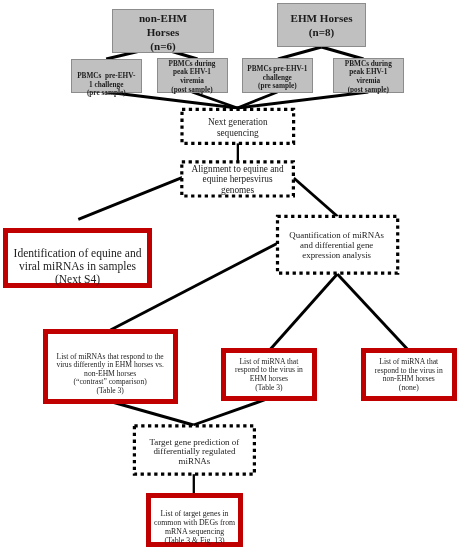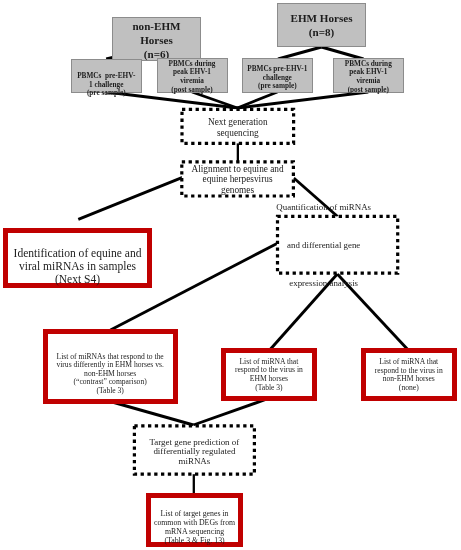--- a/index.html
+++ b/index.html
@@ -49,33 +49,33 @@
   .red {
     background: #ffffff;
     border: 5px solid #c00000;
     z-index: 12;
   }
   .line { white-space: pre; display: block; }
 
 
 
   
-  #n-non-ehm-horses { left:112px; top:17px; width:89px; height:44.4px; font-size:11.1px; line-height:13.8px; padding-top:3px; }
+  #n-non-ehm-horses { left:112px; top:9px; width:102px; height:44.4px; font-size:11.1px; line-height:13.8px; padding-top:3px; }
   #n-ehm-horses     { left:277px; top:3px; width:89px; height:44.4px; font-size:11.1px; line-height:13.8px; padding-top:1px; }
 
   #n-pbmc-non-ehm-pre  { left:71px;  top:58.6px; width:70.5px; height:34px; font-size:7.25px; line-height:8.6px; padding-top:19px; }
   #n-pbmc-non-ehm-post { left:156.5px; top:58.4px; width:71px; height:34.5px; font-size:7.25px; line-height:8.75px; padding-top:3px; }
   #n-pbmc-ehm-pre      { left:242px; top:58.4px; width:70.7px; height:34.2px; font-size:7.25px; line-height:8.6px; padding-top:5px; }
   #n-pbmc-ehm-post     { left:333px; top:58.4px; width:70.6px; height:34.7px; font-size:7.25px; line-height:8.75px; padding-top:3px; }
 
   #n-next-gen    { left:180.4px; top:107.7px; width:114.8px; height:37.3px; font-size:9.3px; line-height:10.6px; padding-top:3px; }
   #n-alignment   { left:180.2px; top:160.2px; width:114.8px; height:37.4px; font-size:9.3px; line-height:10.4px; padding-top:1px; }
 
   #n-identification { left:3px; top:218.2px; width:149px; height:60.2px; font-size:11.55px; line-height:13px; padding-top:16px;margin-top:10px; }
-  #n-quantification { left:262px; top:214.8px; width:123.4px; height:60px; font-size:8.9px; line-height:9.9px; padding-top:3px;gap:28px; }
+  #n-quantification { left:275px; top:214.8px; width:123.4px; height:60px; font-size:8.9px; line-height:9.9px; padding-top:3px; }
 
   #n-contrast    { left:42.6px; top:328.9px; width:135.1px; height:75.2px; font-size:7.6px; line-height:8.6px; padding-top:15px; }
   #n-ehm-list    { left:220.9px; top:347.5px; width:96px; height:53.3px; font-size:7.6px; line-height:8.7px; padding-top:2px; }
   #n-nonehm-list { left:360.7px; top:347.8px; width:96.2px; height:53.3px; font-size:7.6px; line-height:8.7px; padding-top:2px; }
 
   #n-target-pred   { left:132.8px; top:424.3px; width:123.2px; height:51.5px; font-size:8.95px; line-height:9.5px; padding-top:3.5px; }
   #n-target-common { left:146px; top:493.2px; width:97.1px; height:53.6px; font-size:7.8px; line-height:8.8px; padding-top:16px;text-align:right; }
 </style>
 </head>
 <body>

